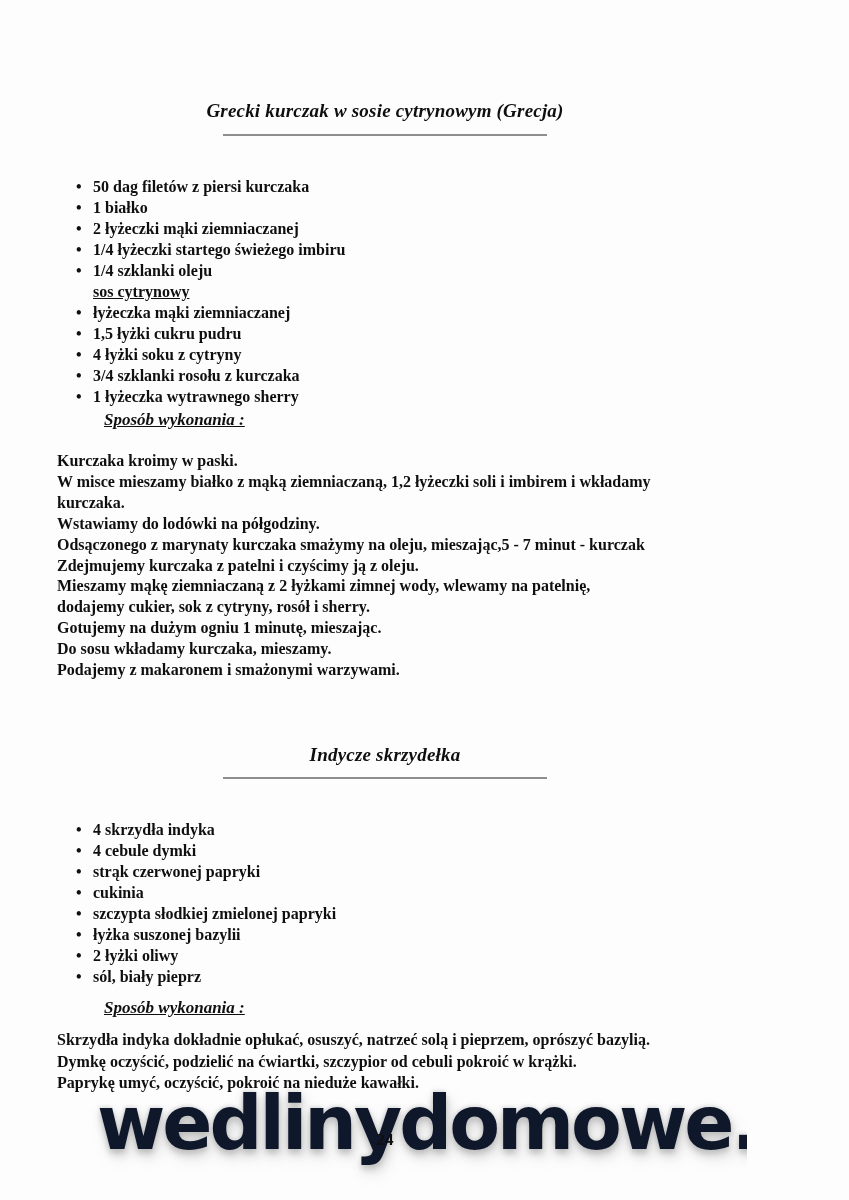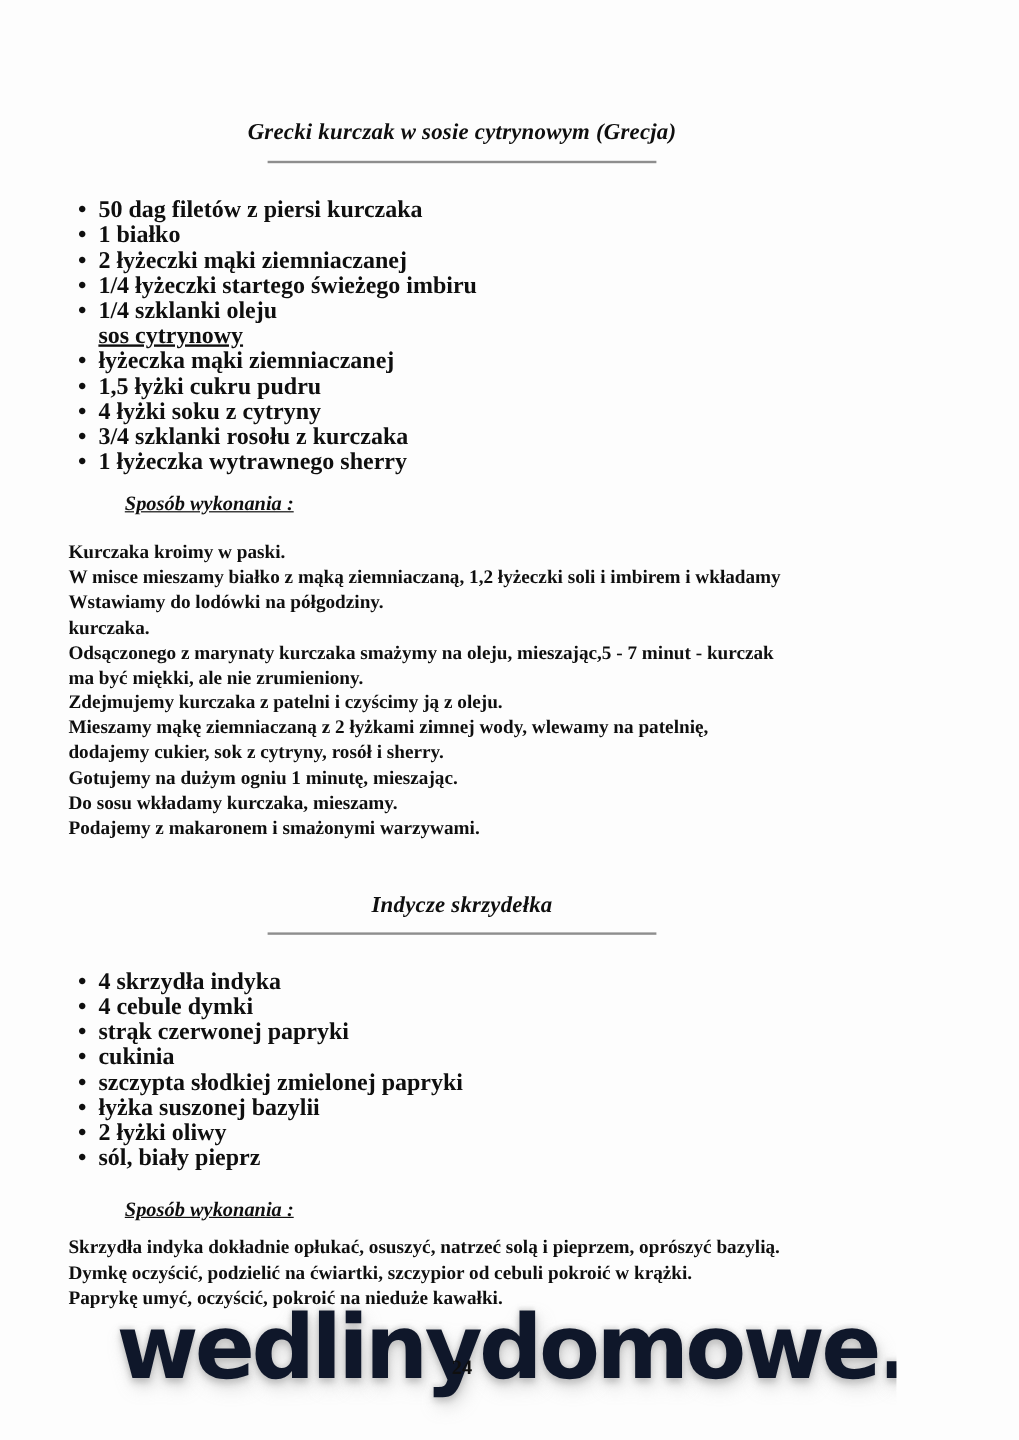--- a/index.html
+++ b/index.html
@@ -42,23 +42,23 @@
   .divider {
     height: 2px;
     background: #8e8e8e;
     width: 324px;
     left: 166px;
   }
   .d1 { top: 134px; }
   .d2 { top: 777px; }
   .ingredients {
     list-style: none;
-    margin: 1px;
+    margin: 12px;
     padding: 0;
-    font-size: 20px;
+    font-size: 16px;
     font-weight: bold;
     line-height: 21px;
   }
   .l1 { top: 164px; }
   .l2 { top: 807px; }
   .ing {
     position: relative;
     padding-left: 24px;
   }
   .ing::before {
@@ -172,27 +172,26 @@
     <div class="block method-heading mh1">
       <span class="u">Sposób wykonania :</span>
     </div>
 
     <div class="block method p1">
 
         <div class="m-line">Kurczaka kroimy w paski.</div>
 
         <div class="m-line">W misce mieszamy białko z mąką ziemniaczaną, 1,2 łyżeczki soli i imbirem i wkładamy</div>
 
+        <div class="m-line">kurczaka.</div>
+
         <div class="m-line">Wstawiamy do lodówki na półgodziny.</div>
 
-        <div class="m-line">kurczaka.</div>
-
         <div class="m-line">Odsączonego z marynaty kurczaka smażymy na oleju, mieszając,5 - 7 minut - kurczak</div>
 
-        <div class="m-line">ma być miękki, ale nie zrumieniony.</div>
 
         <div class="m-line">Zdejmujemy kurczaka z patelni i czyścimy ją z oleju.</div>
 
         <div class="m-line">Mieszamy mąkę ziemniaczaną z 2 łyżkami zimnej wody, wlewamy na patelnię,</div>
 
         <div class="m-line">dodajemy cukier, sok z cytryny, rosół i sherry.</div>
 
         <div class="m-line">Gotujemy na dużym ogniu 1 minutę, mieszając.</div>
 
         <div class="m-line">Do sosu wkładamy kurczaka, mieszamy.</div>

